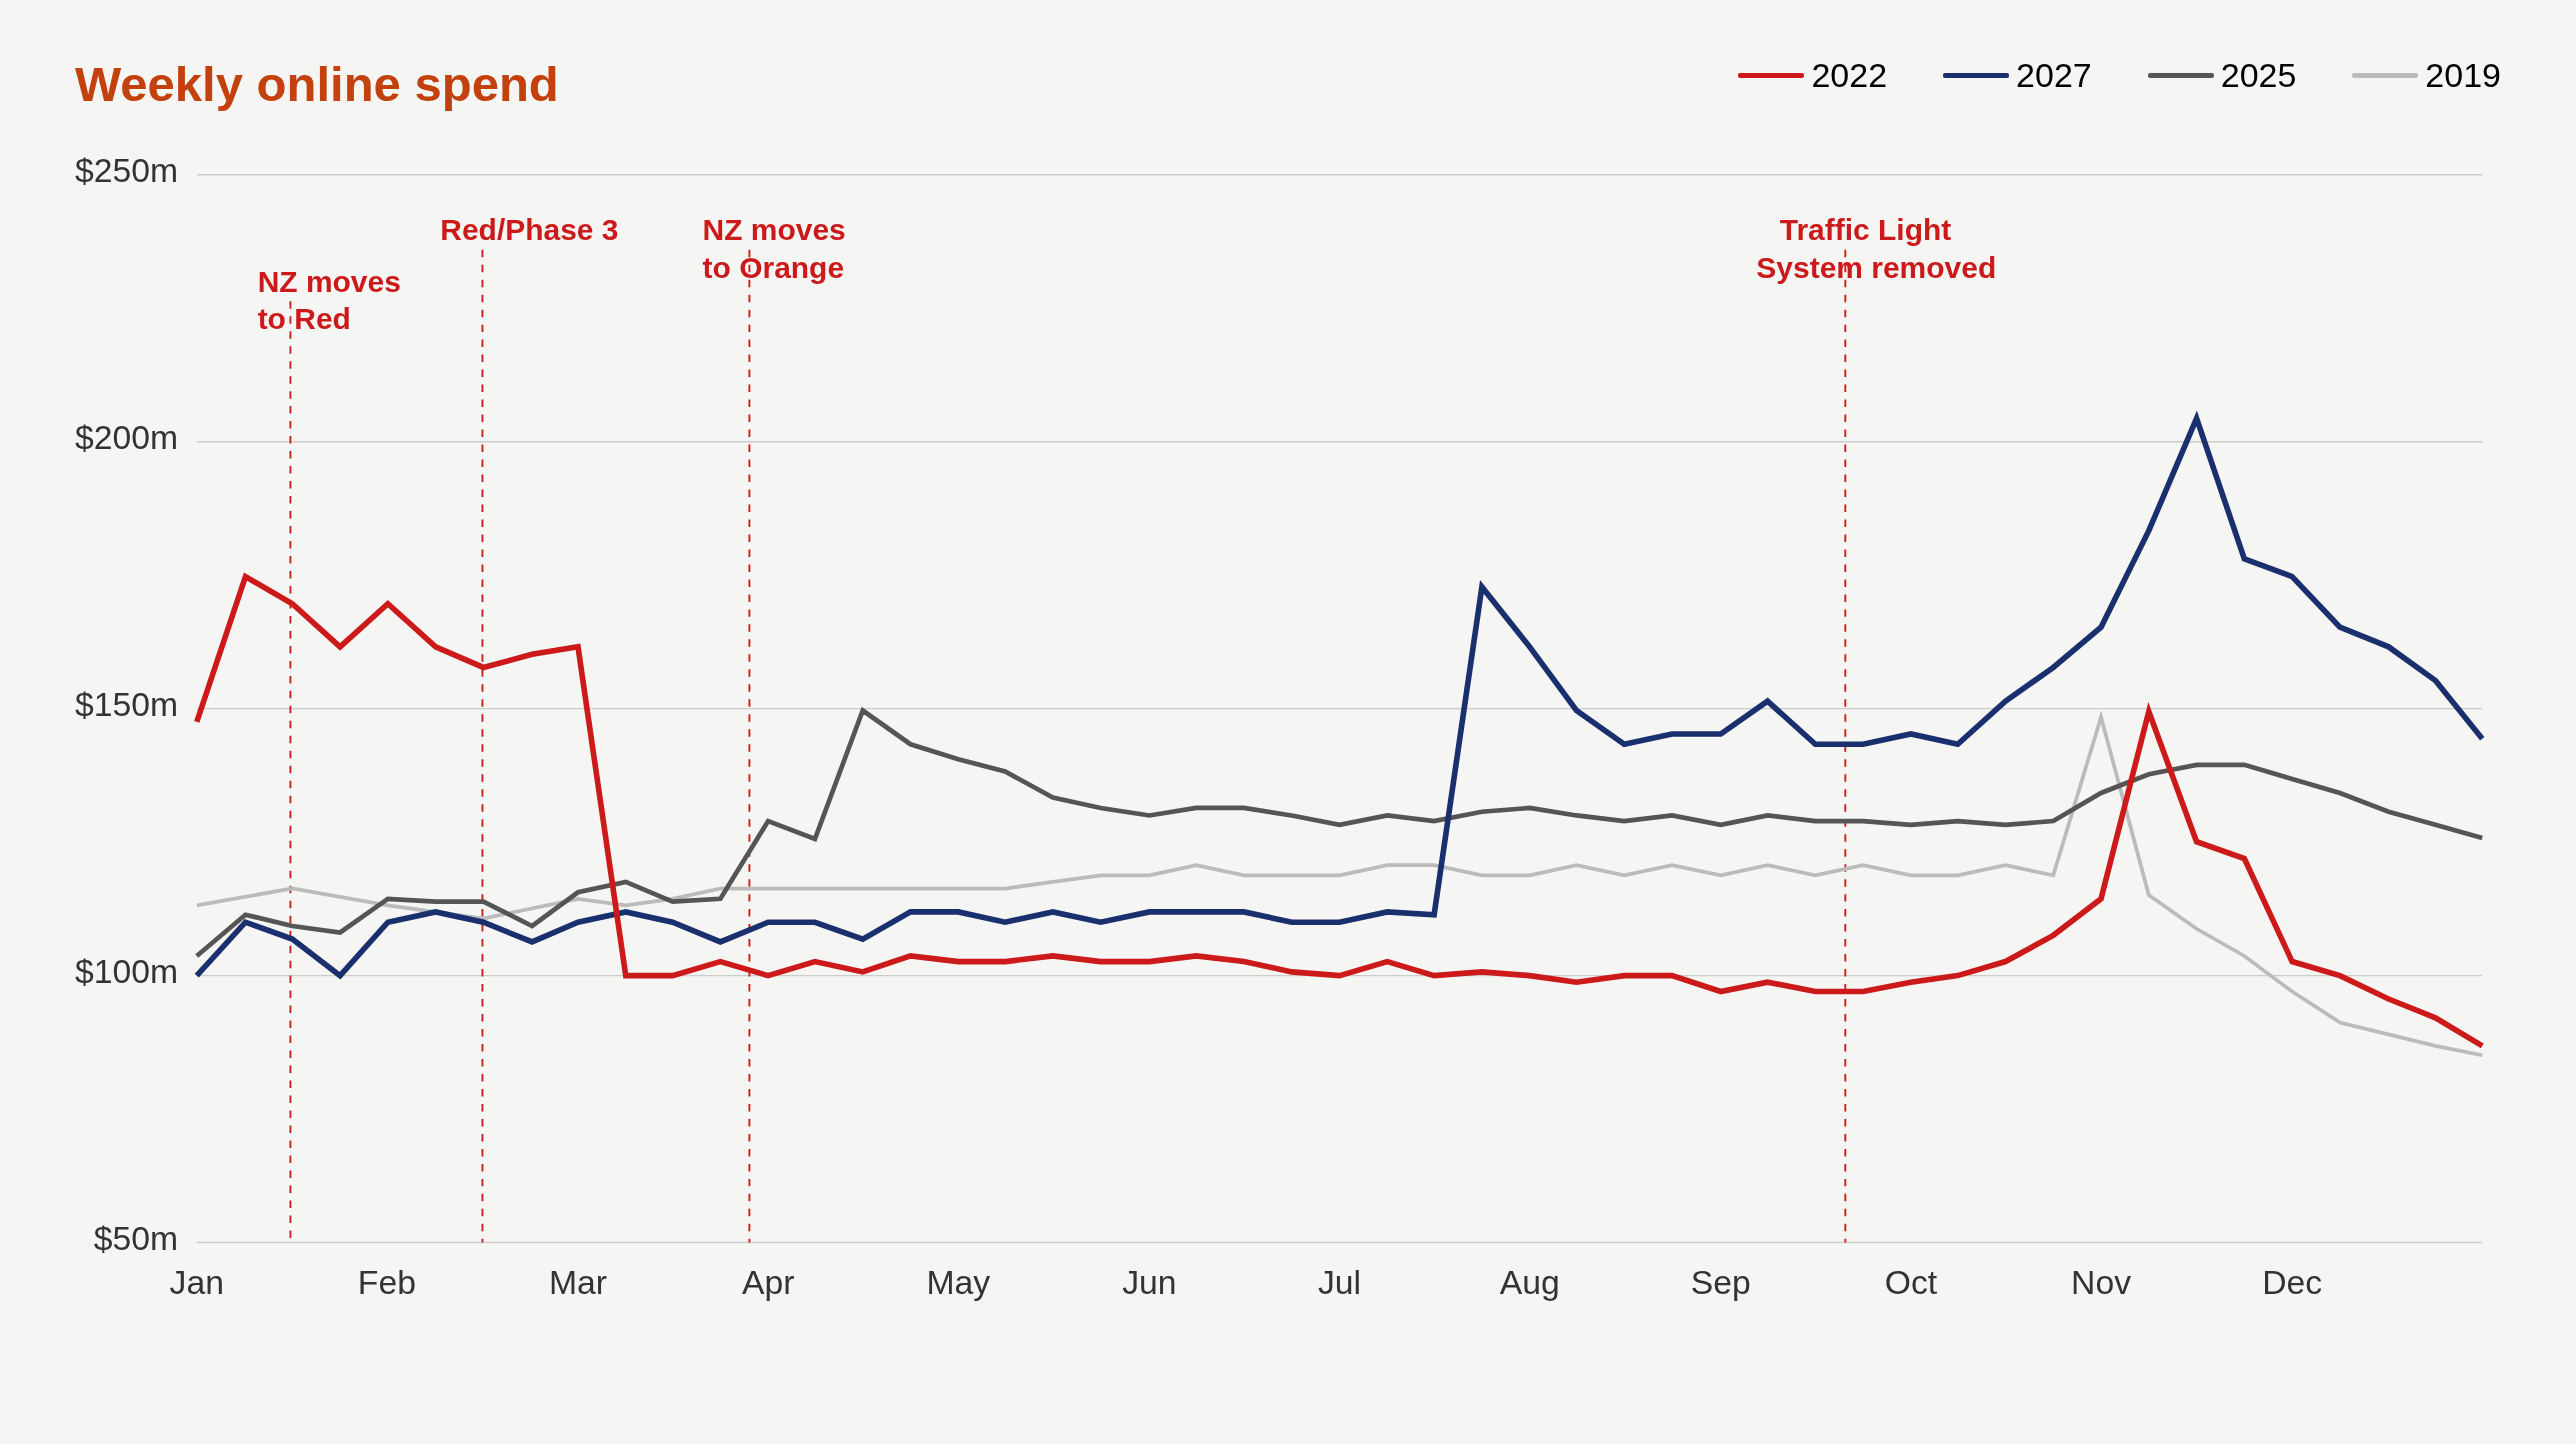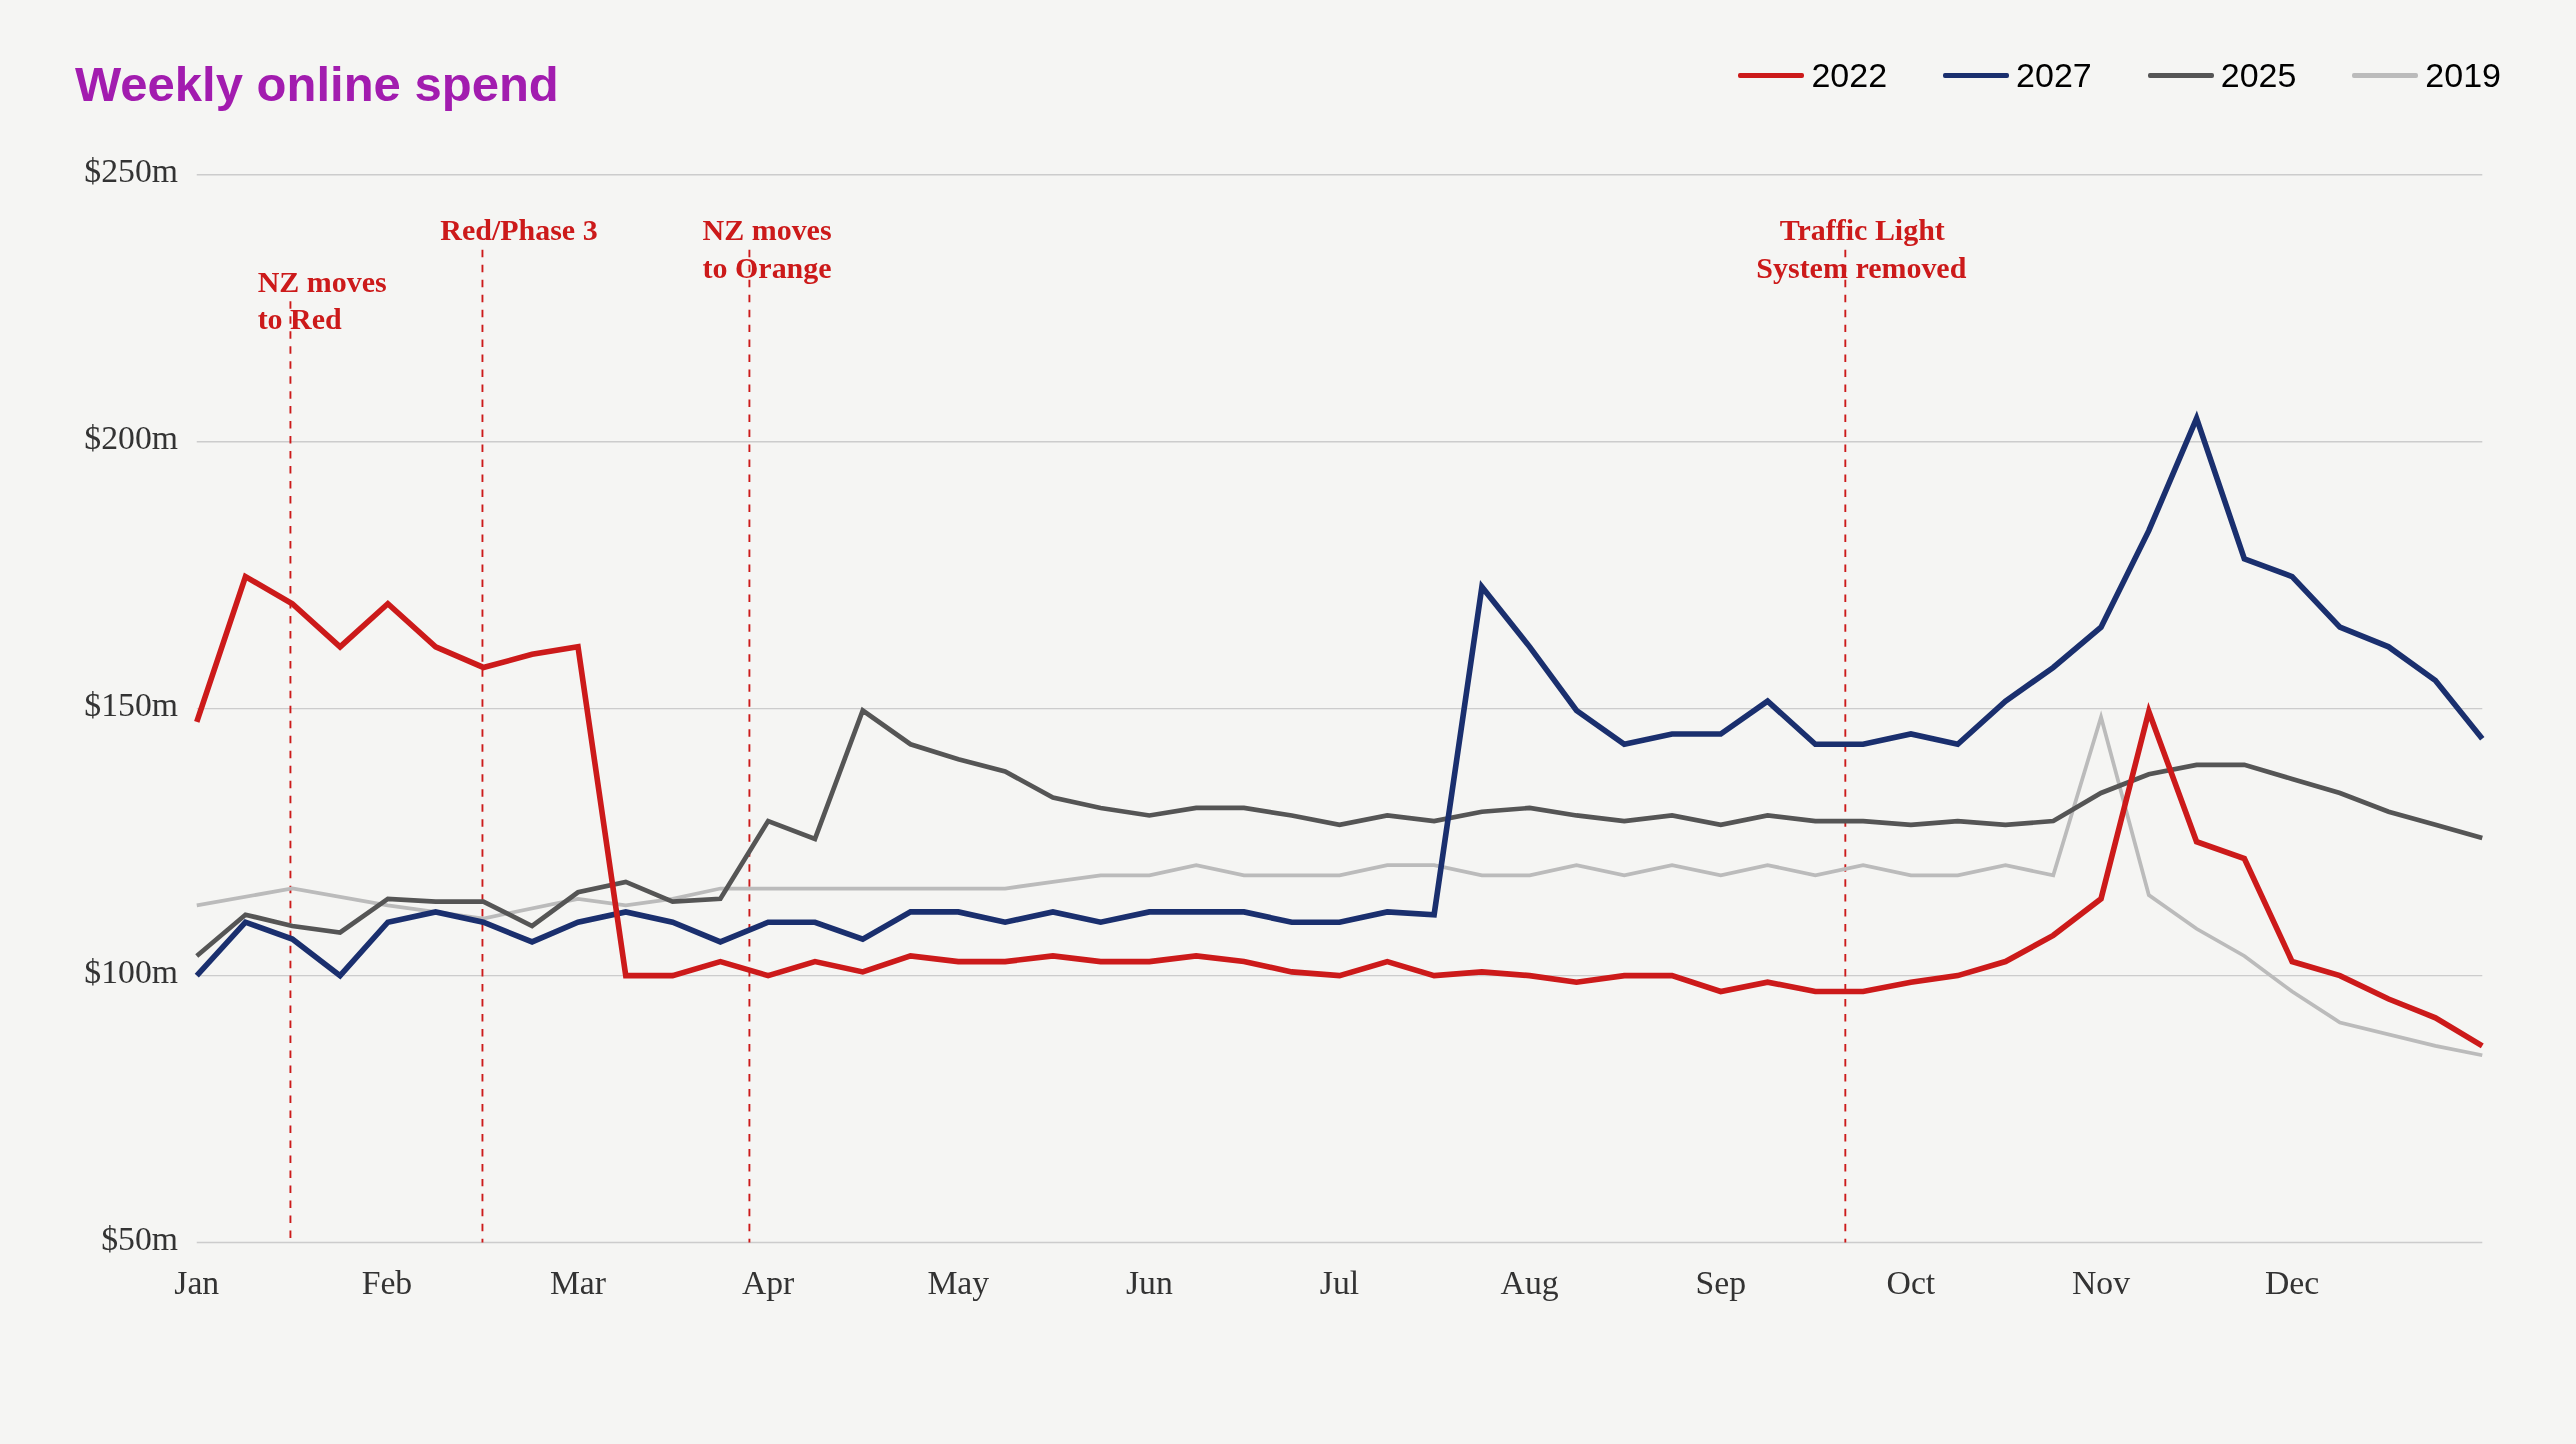--- a/index.html
+++ b/index.html
@@ -13,21 +13,21 @@
     .chart-container {
       width: 2576px;
       height: 1444px;
       background: #f5f5f3;
       padding: 56px 75px 75px 75px;
       position: relative;
     }
     .chart-title {
       font-size: 49px;
       font-weight: 700;
-      color: #a21caf;
+      color: #c2410c;
       margin-bottom: 19px;
     }
     .legend {
       position: absolute;
       top: 56px;
       right: 75px;
       display: flex;
       align-items: center;
       gap: 56px;
       font-size: 34px;
@@ -40,21 +40,20 @@
     .legend-line {
       width: 66px;
       height: 4.7px;
       border-radius: 1.9px;
     }
     .chart-area {
       position: relative;
       margin-top: 44px;
       width: 100%;
       height: 1199px;
-      font-family: Liberation Serif, serif;
     }
     svg.chart-svg {
       width: 100%;
       height: 100%;
     }
   </style>
 </head>
 <body>
 
 <div class="chart-container">

